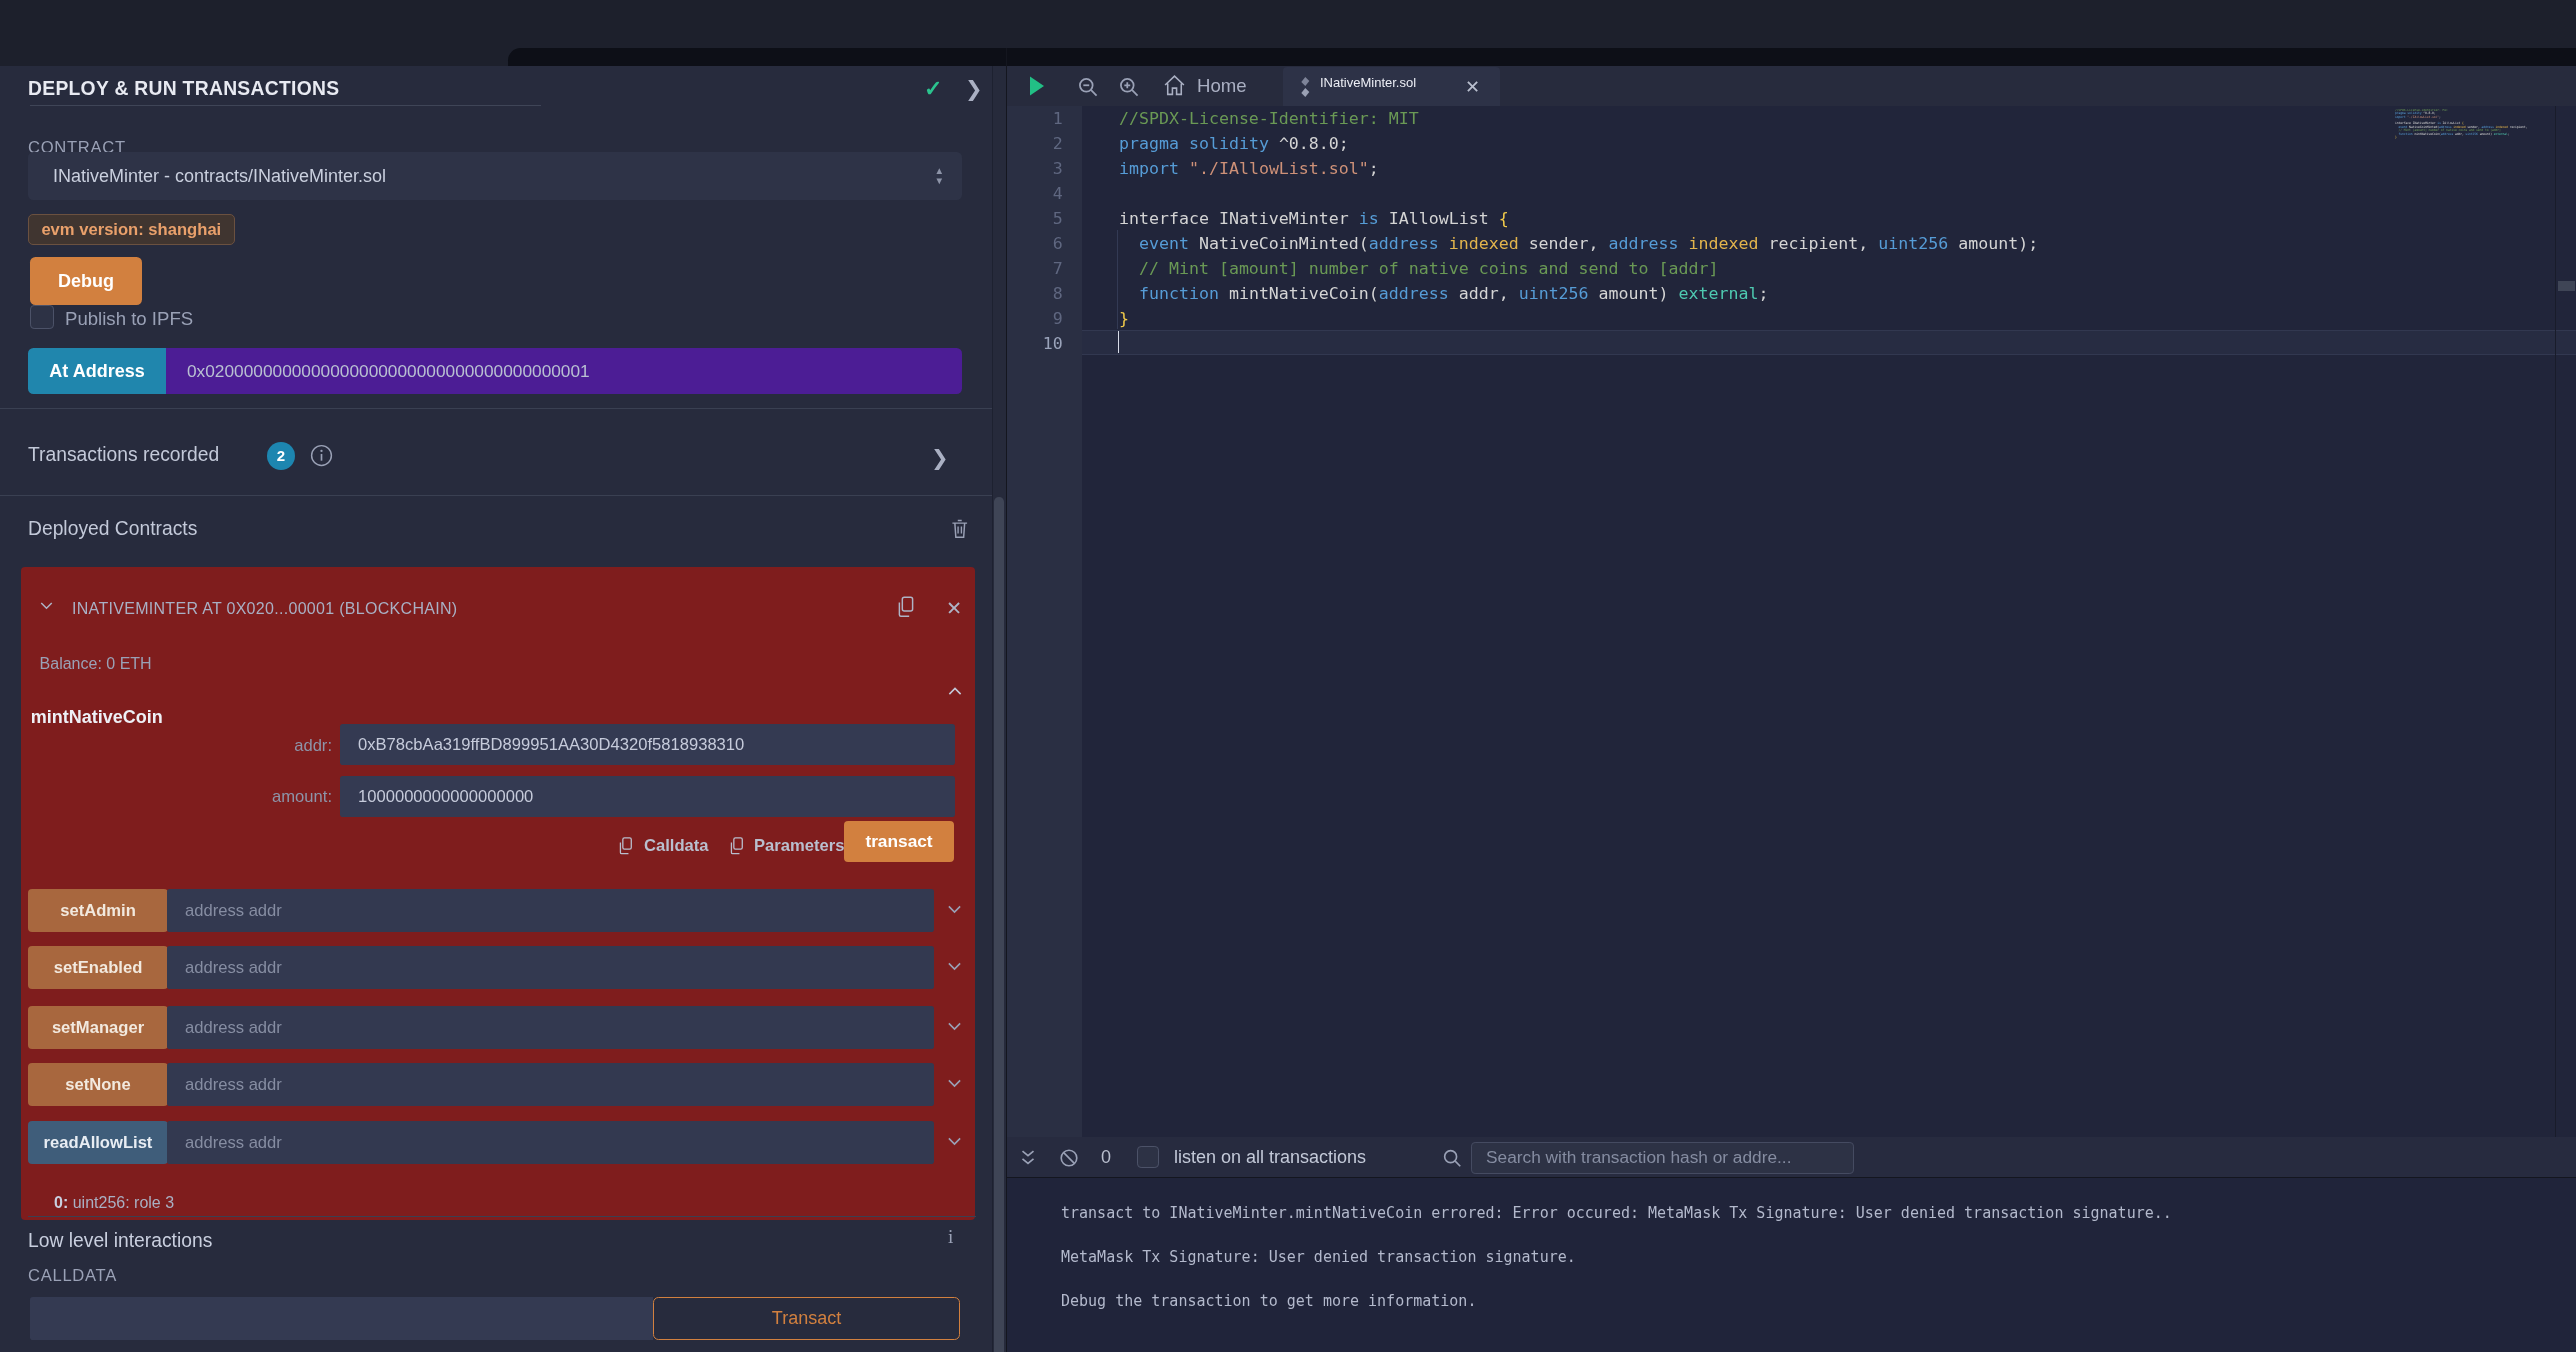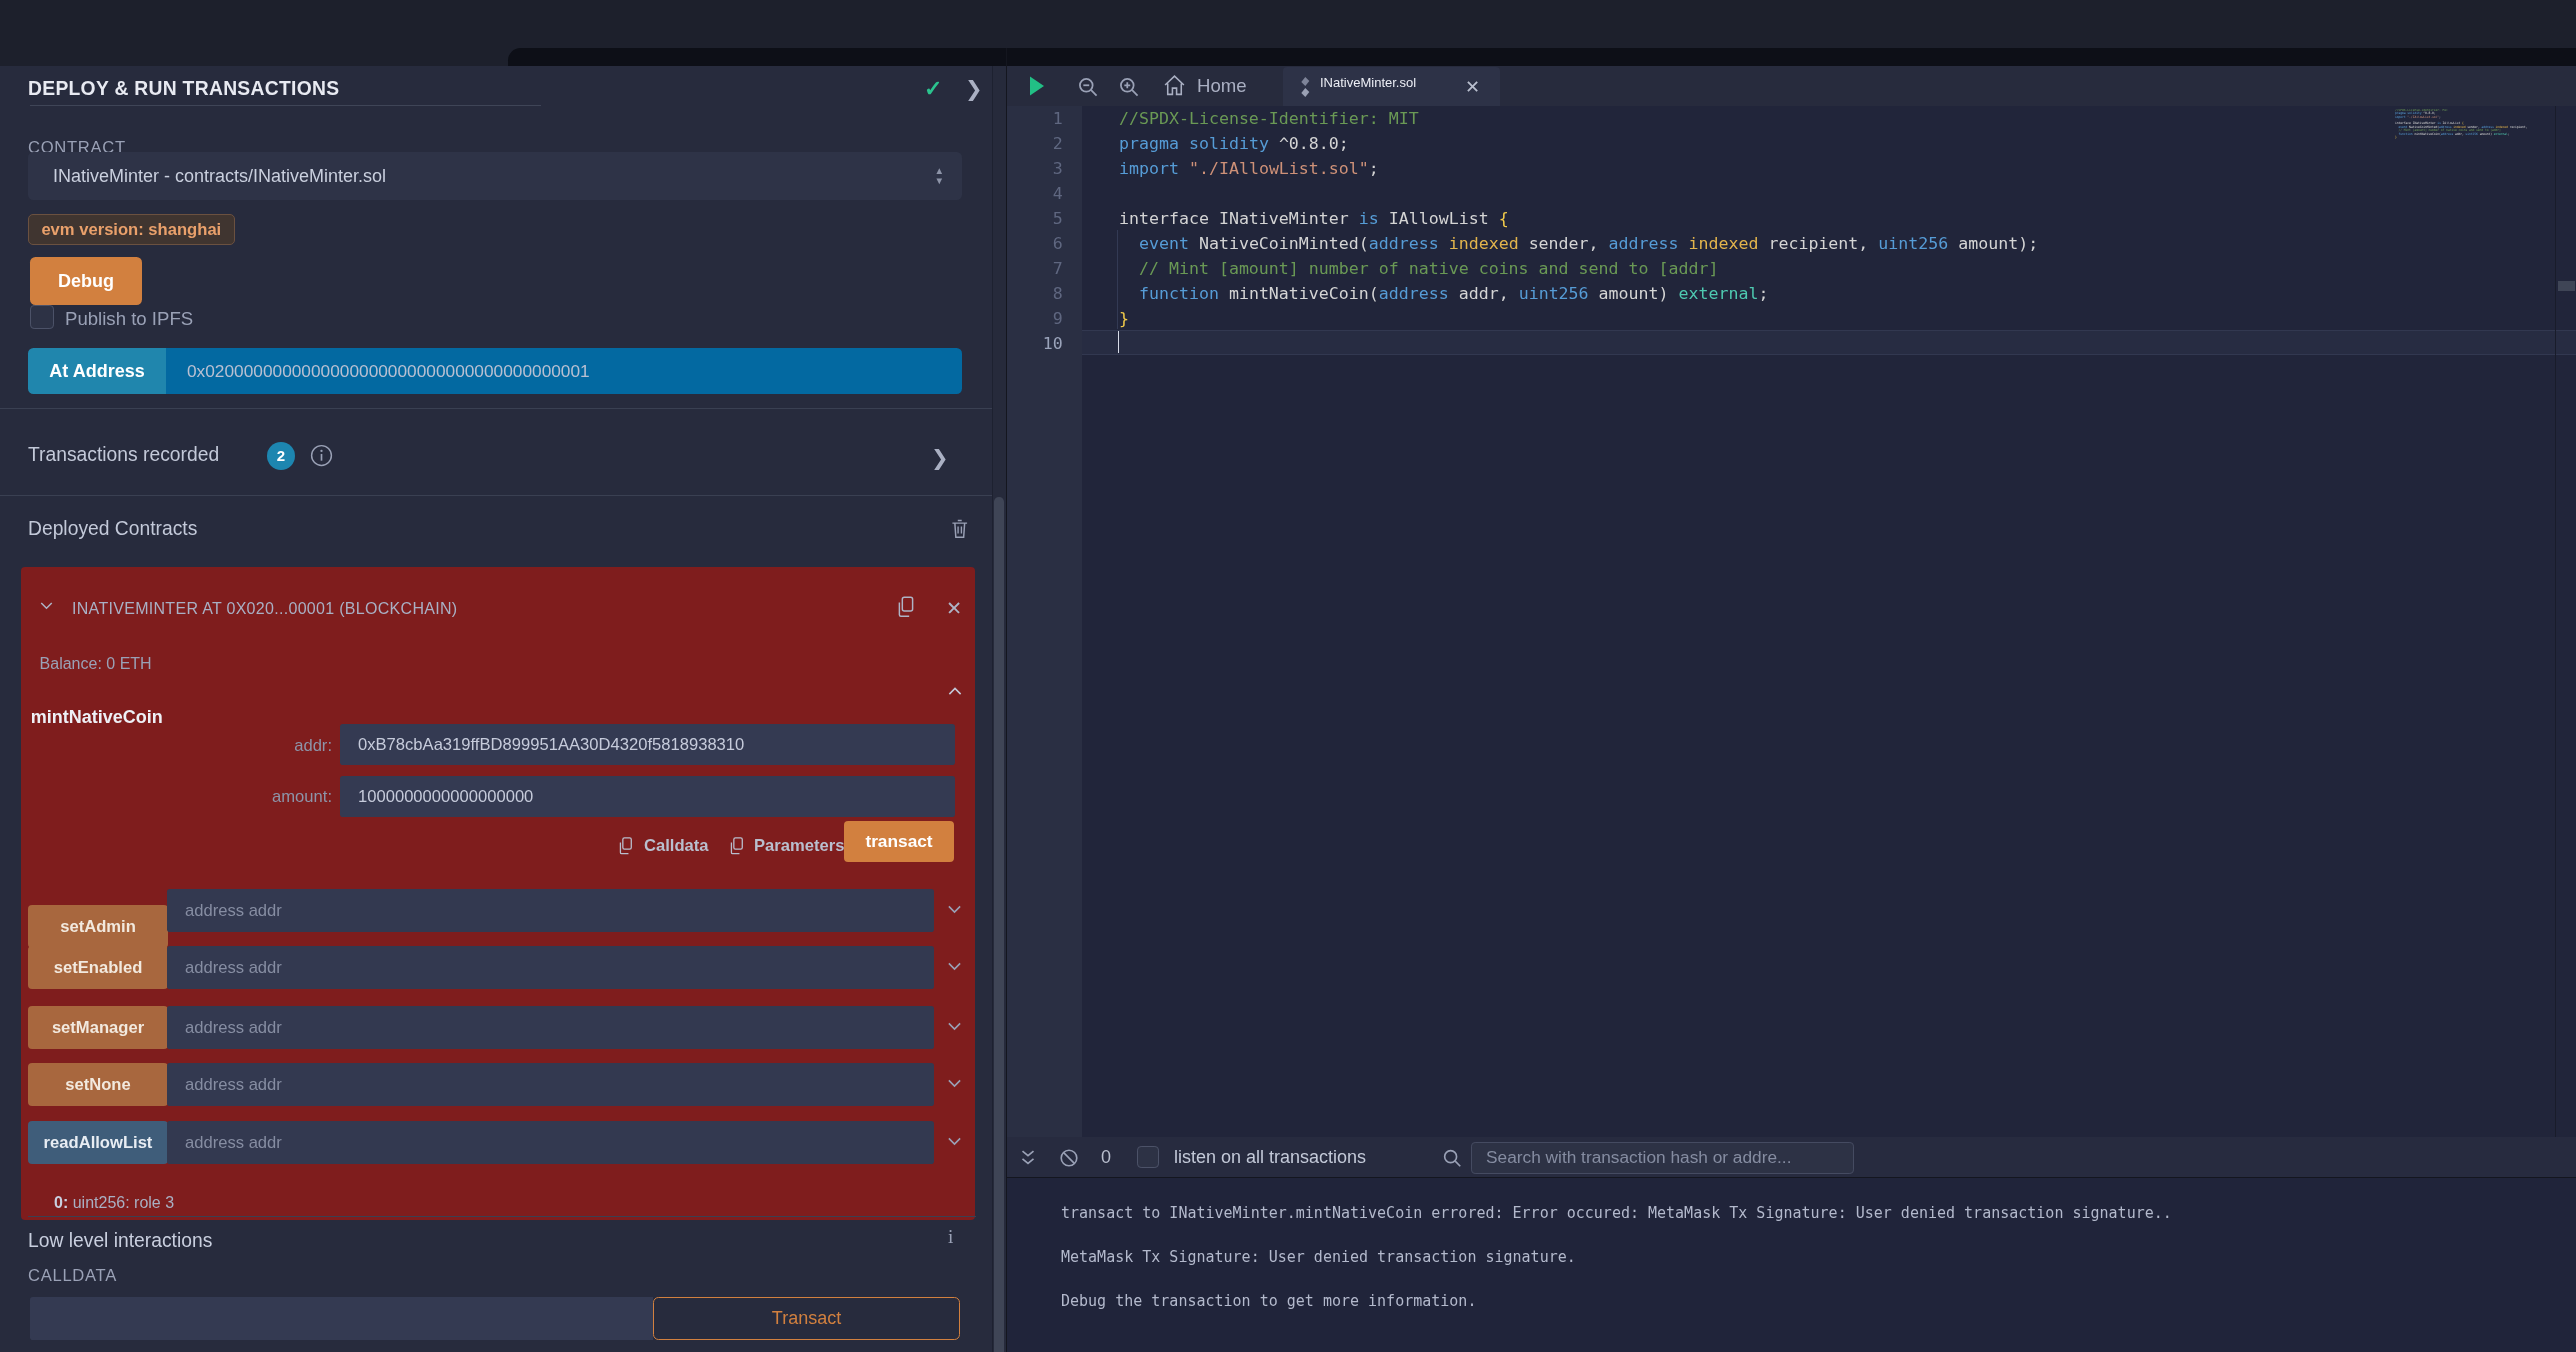--- a/index.html
+++ b/index.html
@@ -21,21 +21,21 @@
   .lbl-sm { font-size:16.6px; color:#9aa1b6; letter-spacing:0.7px; }
   .select { background:#2e3347; border-radius:5.5px; color:#c9cfde; font-size:18px; line-height:48px; padding-left:25px; }
   .stepper { font-size:9.7px; color:#8d94a8; line-height:10.4px; text-align:center; }
   .badge-evm { background:#403530; border:1.4px solid #6b5140; border-radius:5px; color:#e9a06b;
     font-size:16.6px; font-weight:bold; line-height:29px; padding:0 12.4px; display:inline-block; }
   .btn { border:none; border-radius:5.5px; font-size:18px; font-weight:bold; color:#fff; cursor:pointer;
     font-family:"Liberation Sans",sans-serif; }
   .btn-deploy { background:#d2803f; }
   .btn-ataddr { background:#2086ad; border-radius:5.5px 0 0 5.5px; }
   .checkbox { width:23.5px; height:23.5px; background:#2d3245; border:1.4px solid #4c5268; border-radius:4.1px; }
-  .fld { background:#0369a1; border:none; border-radius:0 5.5px 5.5px 0; color:#b9c0d2; font-size:17.3px; padding-left:21px;
+  .fld { background:#4c1d95; border:none; border-radius:0 5.5px 5.5px 0; color:#b9c0d2; font-size:17.3px; padding-left:21px;
     font-family:"Liberation Sans",sans-serif; }
   .sec-title { font-size:19.3px; color:#c3c9d9; }
   .count-badge { width:28px; height:28px; border-radius:50%; background:#1d86b0; color:#fff; font-size:15px;
     font-weight:bold; text-align:center; line-height:28px; }
   .card { background:#7f1d1d; border-radius:4.1px; }
   .card-title { font-size:16px; color:#a9b0c4; letter-spacing:0.3px; }
   .muted { color:#9aa1b6; }
   .fn-name { font-size:18px; font-weight:bold; color:#eef0f6; }
   .fld-lbl { font-size:16.6px; color:#8d94a8; text-align:right; }
   .fld-in { background:#343a52; border:none; border-radius:2.8px; color:#c6cbdb; font-size:16.6px; padding-left:18px;
@@ -194,21 +194,21 @@
       <div class="abs" style="left:706px; top:268px;">
         <svg width="19.3" height="22" viewBox="0 0 24 26">
             <rect x="8.5" y="3" width="10.5" height="14" rx="2" fill="none" stroke="#b9bfce" stroke-width="1.6"></rect>
             <path d="M5.5 8.5V21a1.5 1.5 0 0 0 1.5 1.5h8.5" fill="none" stroke="#b9bfce" stroke-width="1.6"></path>
           </svg>
       </div>
       <div class="abs link-lbl" style="left:733px; top:269px;">Parameters</div>
       <button class="abs btn btn-transact" style="left:823px; top:254px; width:110px; height:41px;">transact</button>
 
       <div id="fn-rows">
-          <button class="abs fnbtn orange" style="left: 7px; top: 338px; width: 140px; height: 43px;">setAdmin</button>
+          <button class="abs fnbtn orange" style="left: 7px; top: 322px; width: 140px; height: 43px;">setAdmin</button>
           <input class="abs fld-in" placeholder="address addr" style="left: 146px; top: 322px; width: 767px; height: 43px; border-radius: 2.8px; background: rgb(51, 57, 80);">
           <div class="abs chev-d" style="left: 923px; top: 333px;">
             <svg width="21" height="19.3" viewBox="0 0 24 24">
               <path d="m5 8 7 7 7-7" fill="none" stroke="#9aa1b6" stroke-width="2"></path>
             </svg>
           </div>
           <button class="abs fnbtn orange" style="left: 7px; top: 379px; width: 140px; height: 43px;">setEnabled</button>
           <input class="abs fld-in" placeholder="address addr" style="left: 146px; top: 379px; width: 767px; height: 43px; border-radius: 2.8px; background: rgb(51, 57, 80);">
           <div class="abs chev-d" style="left: 923px; top: 390px;">
             <svg width="21" height="19.3" viewBox="0 0 24 24">

